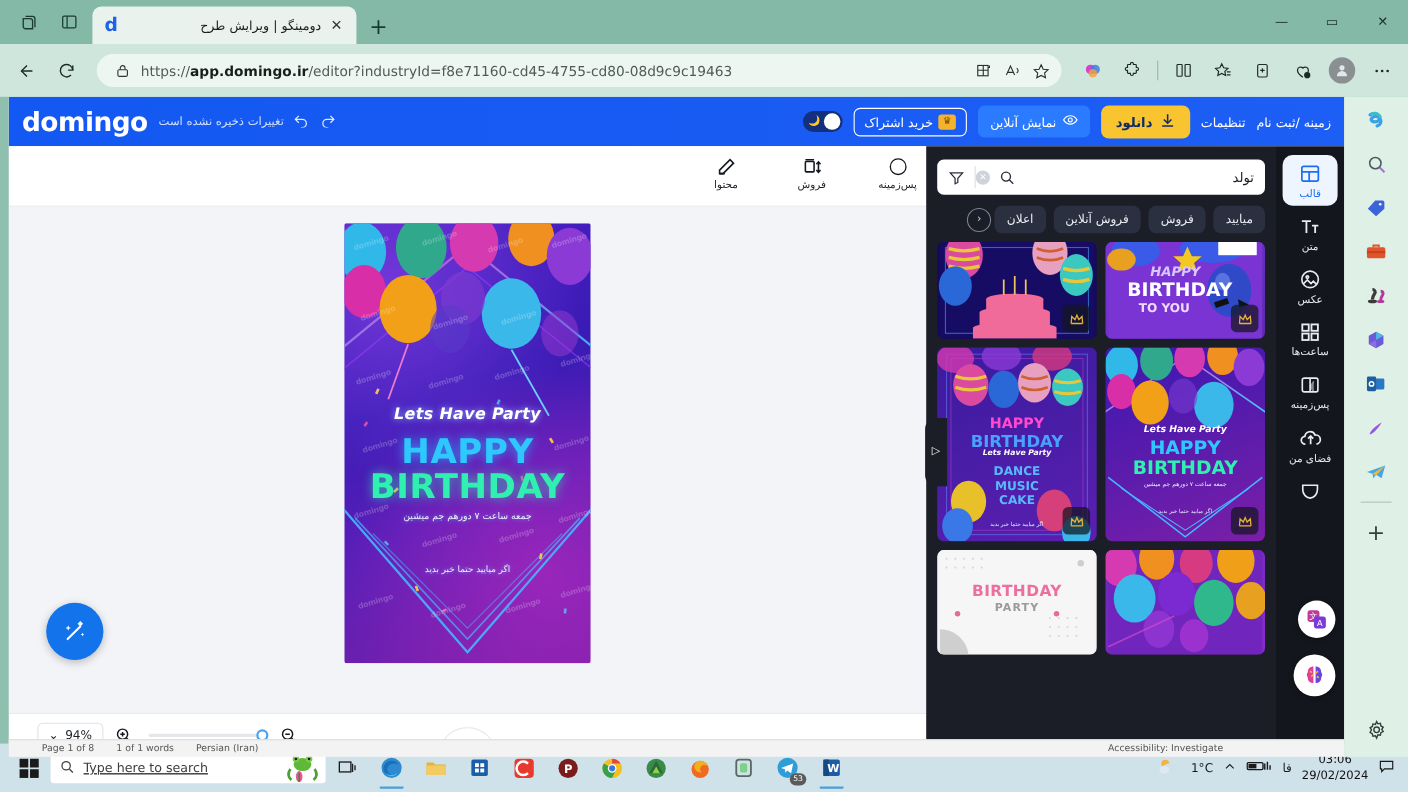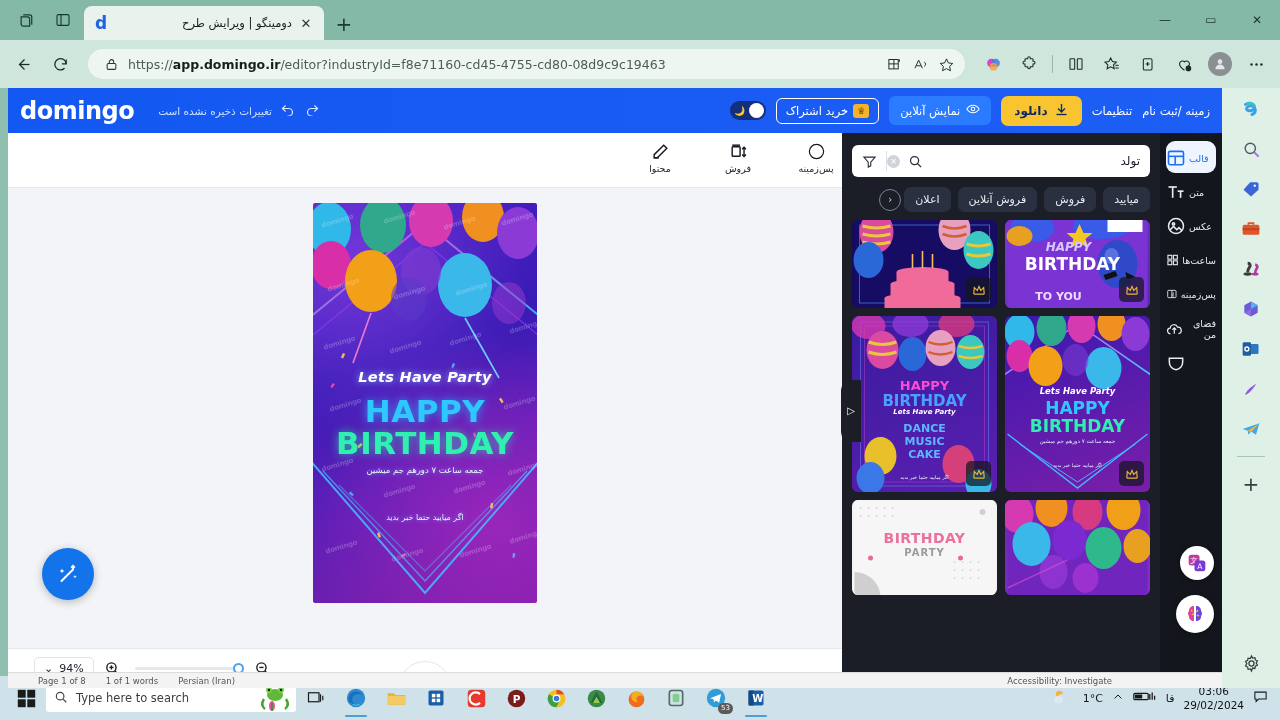--- a/index.html
+++ b/index.html
@@ -61,21 +61,21 @@
 
   
   .page { position:absolute; top:88px; left:8px; right:58px; bottom:32px;
     background:#ffffff; overflow:hidden; }
 
   .appbar { height:45px; background:#1f5df5;
     background:linear-gradient(90deg,#1358f2 0%,#1d5ef5 100%);
     display:flex; align-items:center; padding:0 12px; }
   .logo { font-size:24px; font-weight:700; color:#fff; letter-spacing:-0.5px;
     font-family:"DejaVu Sans",sans-serif; }
-  .saved { font-size:10.5px; color:#cfe0ff; margin-left:24px; direction:rtl; }
+  .saved { font-size:10.5px; color:#cfe0ff; margin-left:10px; direction:rtl; }
   .undo-redo { display:flex; align-items:center; gap:10px; margin-left:8px;
     color:#dce9ff; }
   .ab-right { margin-left:auto; display:flex; align-items:center; gap:10px; }
   .toggle { width:36px; height:19px; border-radius:10px; background:#12307d;
     display:flex; align-items:center; padding:2px; position:relative; }
   .toggle .moon { font-size:9px; color:#fff; margin-left:3px; }
   .toggle .knob { width:15px; height:15px; border-radius:50%; background:#fff;
     position:absolute; right:2px; }
   .btn-sub { border:1px solid #ffffff; color:#fff; font-size:11.5px;
     border-radius:6px; padding:5px 9px; display:flex; align-items:center;
@@ -193,21 +193,21 @@
   .thumb .cap { position:absolute; right:6px; bottom:6px; width:25px;
     height:25px; border-radius:5px; background:rgba(20,22,30,.72);
     display:flex; align-items:center; justify-content:center; }
   .thumb .txt { position:absolute; left:0; right:0; text-align:center;
     font-weight:800; }
 
   
   .rail { width:62px; background:#14161e; display:flex; flex-direction:column;
     align-items:center; padding-top:8px; gap:2px; position:relative; }
   .rbtn { width:50px; padding:7px 0 5px; border-radius:9px; display:flex;
-    flex-direction:row; align-items:center; gap:3px; color:#e8ebf2; }
+    flex-direction:column; align-items:center; gap:3px; color:#e8ebf2; }
   .rbtn.active { background:#eef5ff; color:#1d6ff2; }
   .rbtn .rl { font-size:9.5px; direction:rtl; }
   .rfloat1 { position:absolute; right:8px; bottom:108px; width:34px; height:34px;
     border-radius:50%; background:#fff; display:flex; align-items:center;
     justify-content:center; box-shadow:0 1px 5px rgba(0,0,0,.4); }
   .rfloat2 { position:absolute; right:8px; bottom:55px; width:38px; height:38px;
     border-radius:50%; background:#fff; display:flex; align-items:center;
     justify-content:center; box-shadow:0 1px 5px rgba(0,0,0,.4); }
 
   
@@ -216,21 +216,21 @@
     align-items:center; gap:20px; padding-left:30px; font-size:8.5px;
     color:#555; z-index:1; }
 
   
   .taskbar { position:absolute; left:0; right:0; bottom:0; height:44px;
     background:#cfe2ea; display:flex; align-items:center; padding:0 6px; }
   .start { width:40px; height:40px; display:flex; align-items:center;
     justify-content:center; }
   .tsearch { width:250px; height:28px; background:#fff; border-radius:3px;
     display:flex; align-items:center; padding:0 8px; gap:8px; position:relative;
-    overflow:hidden; }
+    overflow:hidden;text-decoration:underline; }
   .tsearch .ph { font-size:11.5px; color:#3d3d3d; }
   .tbicon { width:40px; height:40px; display:flex; align-items:center;
     justify-content:center; font-size:19px; position:relative; }
   .tbicon.act::after { content:""; position:absolute; bottom:1px; left:9px;
     width:22px; height:2.5px; background:#4a9fd6; border-radius:2px; }
   .tray { margin-left:auto; display:flex; align-items:center; gap:9px;
     padding-right:6px; font-size:11px; color:#1a1a1a; }
   .clock { text-align:center; line-height:1.35; font-size:10.5px;
     color:#101010; }
 </style>
@@ -680,21 +680,21 @@
               <rect x="100" y="0" width="35" height="12" fill="#fff"></rect>
               <ellipse cx="12" cy="16" rx="13" ry="10" fill="#e8a020"></ellipse>
               <polygon points="72,4 76,13 85,13 78,19 81,28 72,23 63,28 66,19 59,13 68,13" fill="#f2c821"></polygon>
               <ellipse cx="110" cy="44" rx="20" ry="24" fill="#2f49c8"></ellipse>
               <ellipse cx="104" cy="36" rx="7" ry="8" fill="#6a86e8" opacity=".7"></ellipse>
               <path d="M96 55 l12 -4 l2 5 l-12 4z" fill="#111"></path>
               <path d="M118 52 l10 5 l-9 2z" fill="#111"></path>
             </svg>
             <div class="txt" style="top:20px;font-size:12px;color:#d8c6ff;left:-18px;font-style:italic;">HAPPY</div>
             <div class="txt" style="top:34px;font-size:17px;color:#fff;left:-10px;">BIRTHDAY</div>
-            <div class="txt" style="top:70px;font-size:11px;color:#f0d8ff;left:-38px;">TO YOU</div>
+            <div class="txt" style="top:54px;font-size:11px;color:#f0d8ff;left:-38px;">TO YOU</div>
             <div class="cap">
               <svg width="14" height="12" viewBox="0 0 24 20" fill="none" stroke="#e3b43a" stroke-width="2">
                   <path d="M3 17h18M3 17L4 6l5 5 3-7 3 7 5-5 1 11"></path>
                 </svg>
             </div>
           </div>
 
           <div class="thumb" style="height:88px;background:#150a5e;order:1;">
             <svg viewBox="0 0 140 88" style="position:absolute;inset:0;width:100%;height:100%">
               <rect width="140" height="88" fill="#170c63"></rect>

